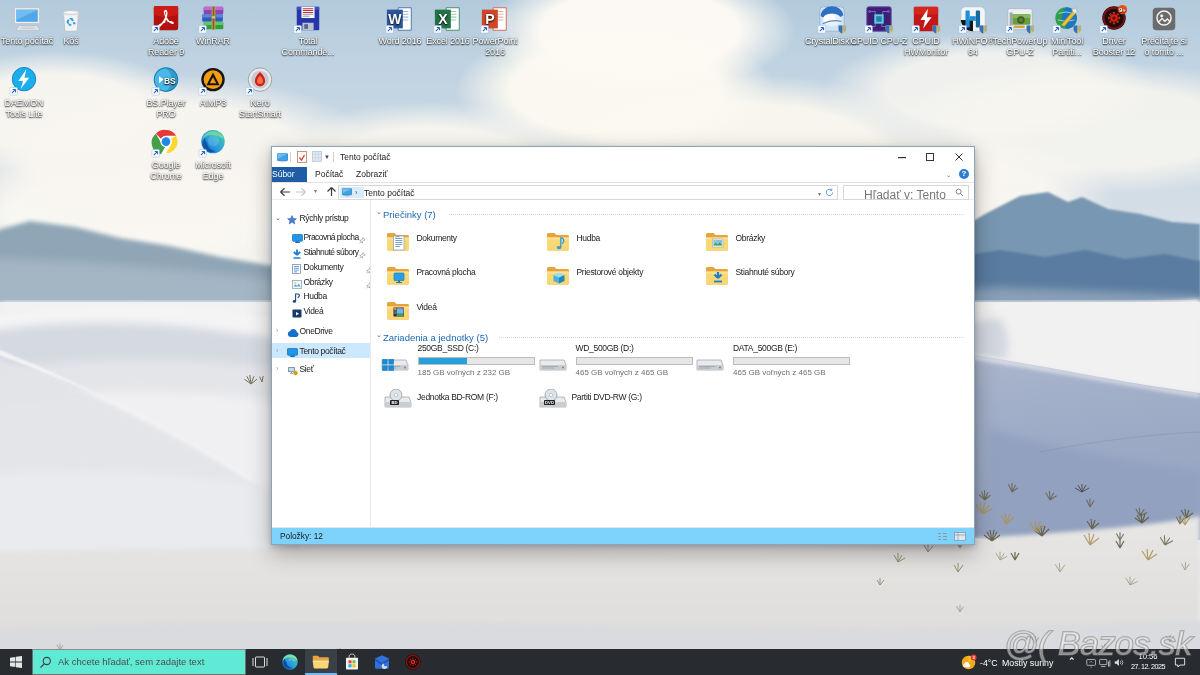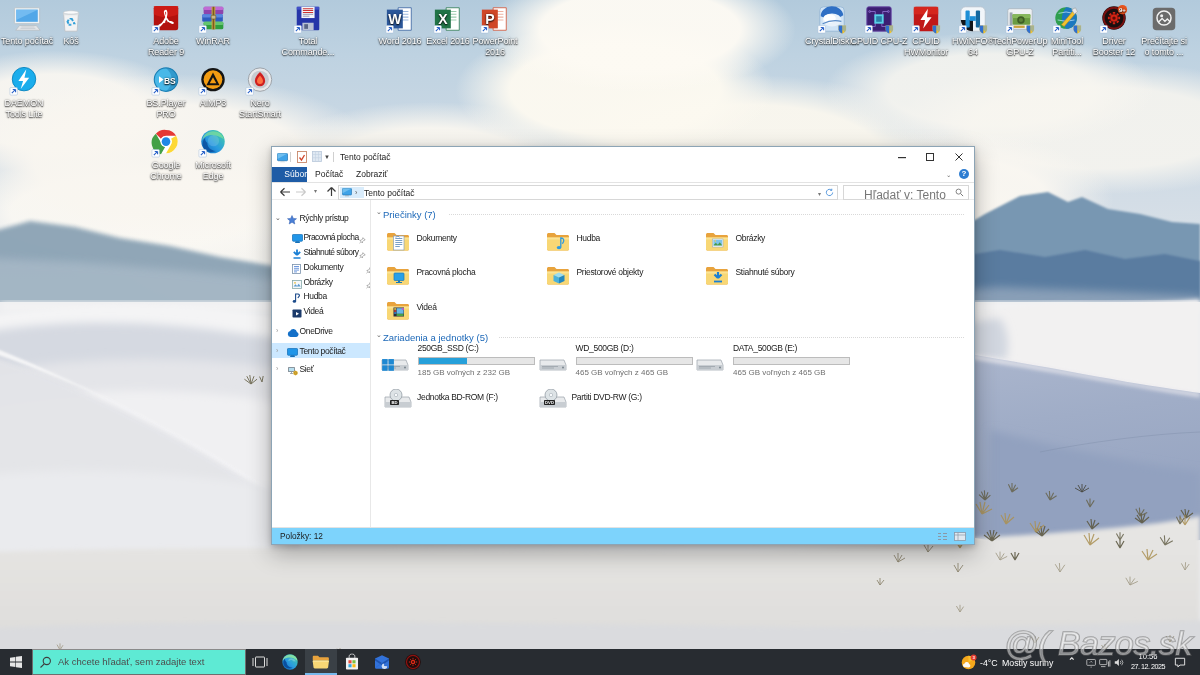--- a/index.html
+++ b/index.html
@@ -478,21 +478,21 @@
           <rect width="8" height="1.2" fill="#333"></rect>
         </svg>
 <svg width="8" height="8" viewBox="0 0 8 8" style="position:absolute;left:654px;top:6px;">
           <rect x="0.5" y="0.5" width="7" height="7" fill="none" stroke="#333" stroke-width="1"></rect>
         </svg>
 <svg width="8" height="8" viewBox="0 0 8 8" style="position:absolute;left:683px;top:6px;">
           <path d="M0.5,0.5 L7.5,7.5 M7.5,0.5 L0.5,7.5" stroke="#333" stroke-width="1"></path>
         </svg>
 </div>
  <div id="mbar">
-<div style="position:absolute;left:0;top:0;width:35px;height:15px;background:#1e5ca6;color:#fff;text-align:right;line-height:14px;font-size:8.5px;">Súbor</div>
+<div style="position:absolute;left:0;top:0;width:35px;height:15px;background:#1e5ca6;color:#fff;text-align:left;line-height:14px;font-size:8.5px;">Súbor</div>
 <div style="position:absolute;left:43px;top:0;height:15px;line-height:14px;font-size:8.5px;color:#222;">Počítač</div>
 <div style="position:absolute;left:84px;top:0;height:15px;line-height:14px;font-size:8.5px;color:#222;">Zobraziť</div>
 <div style="position:absolute;left:674px;top:4px;font-size:6.5px;color:#666;">⌄</div>
 <div style="position:absolute;left:687px;top:2px;width:10px;height:10px;border-radius:50%;background:#2d7dd2;color:#fff;font-size:8px;line-height:10px;text-align:center;font-weight:bold;">?</div>
 </div>
  <div id="nbar">
 <svg width="12" height="10" viewBox="0 0 12 10" style="position:absolute;left:7px;top:4px;">
           <path d="M11,5 H1.5 M1.5,5 L5.5,1.2 M1.5,5 L5.5,8.8" stroke="#3b3b3b" stroke-width="1.2" fill="none"></path>
         </svg>
 <svg width="12" height="10" viewBox="0 0 12 10" style="position:absolute;left:23px;top:4px;">

